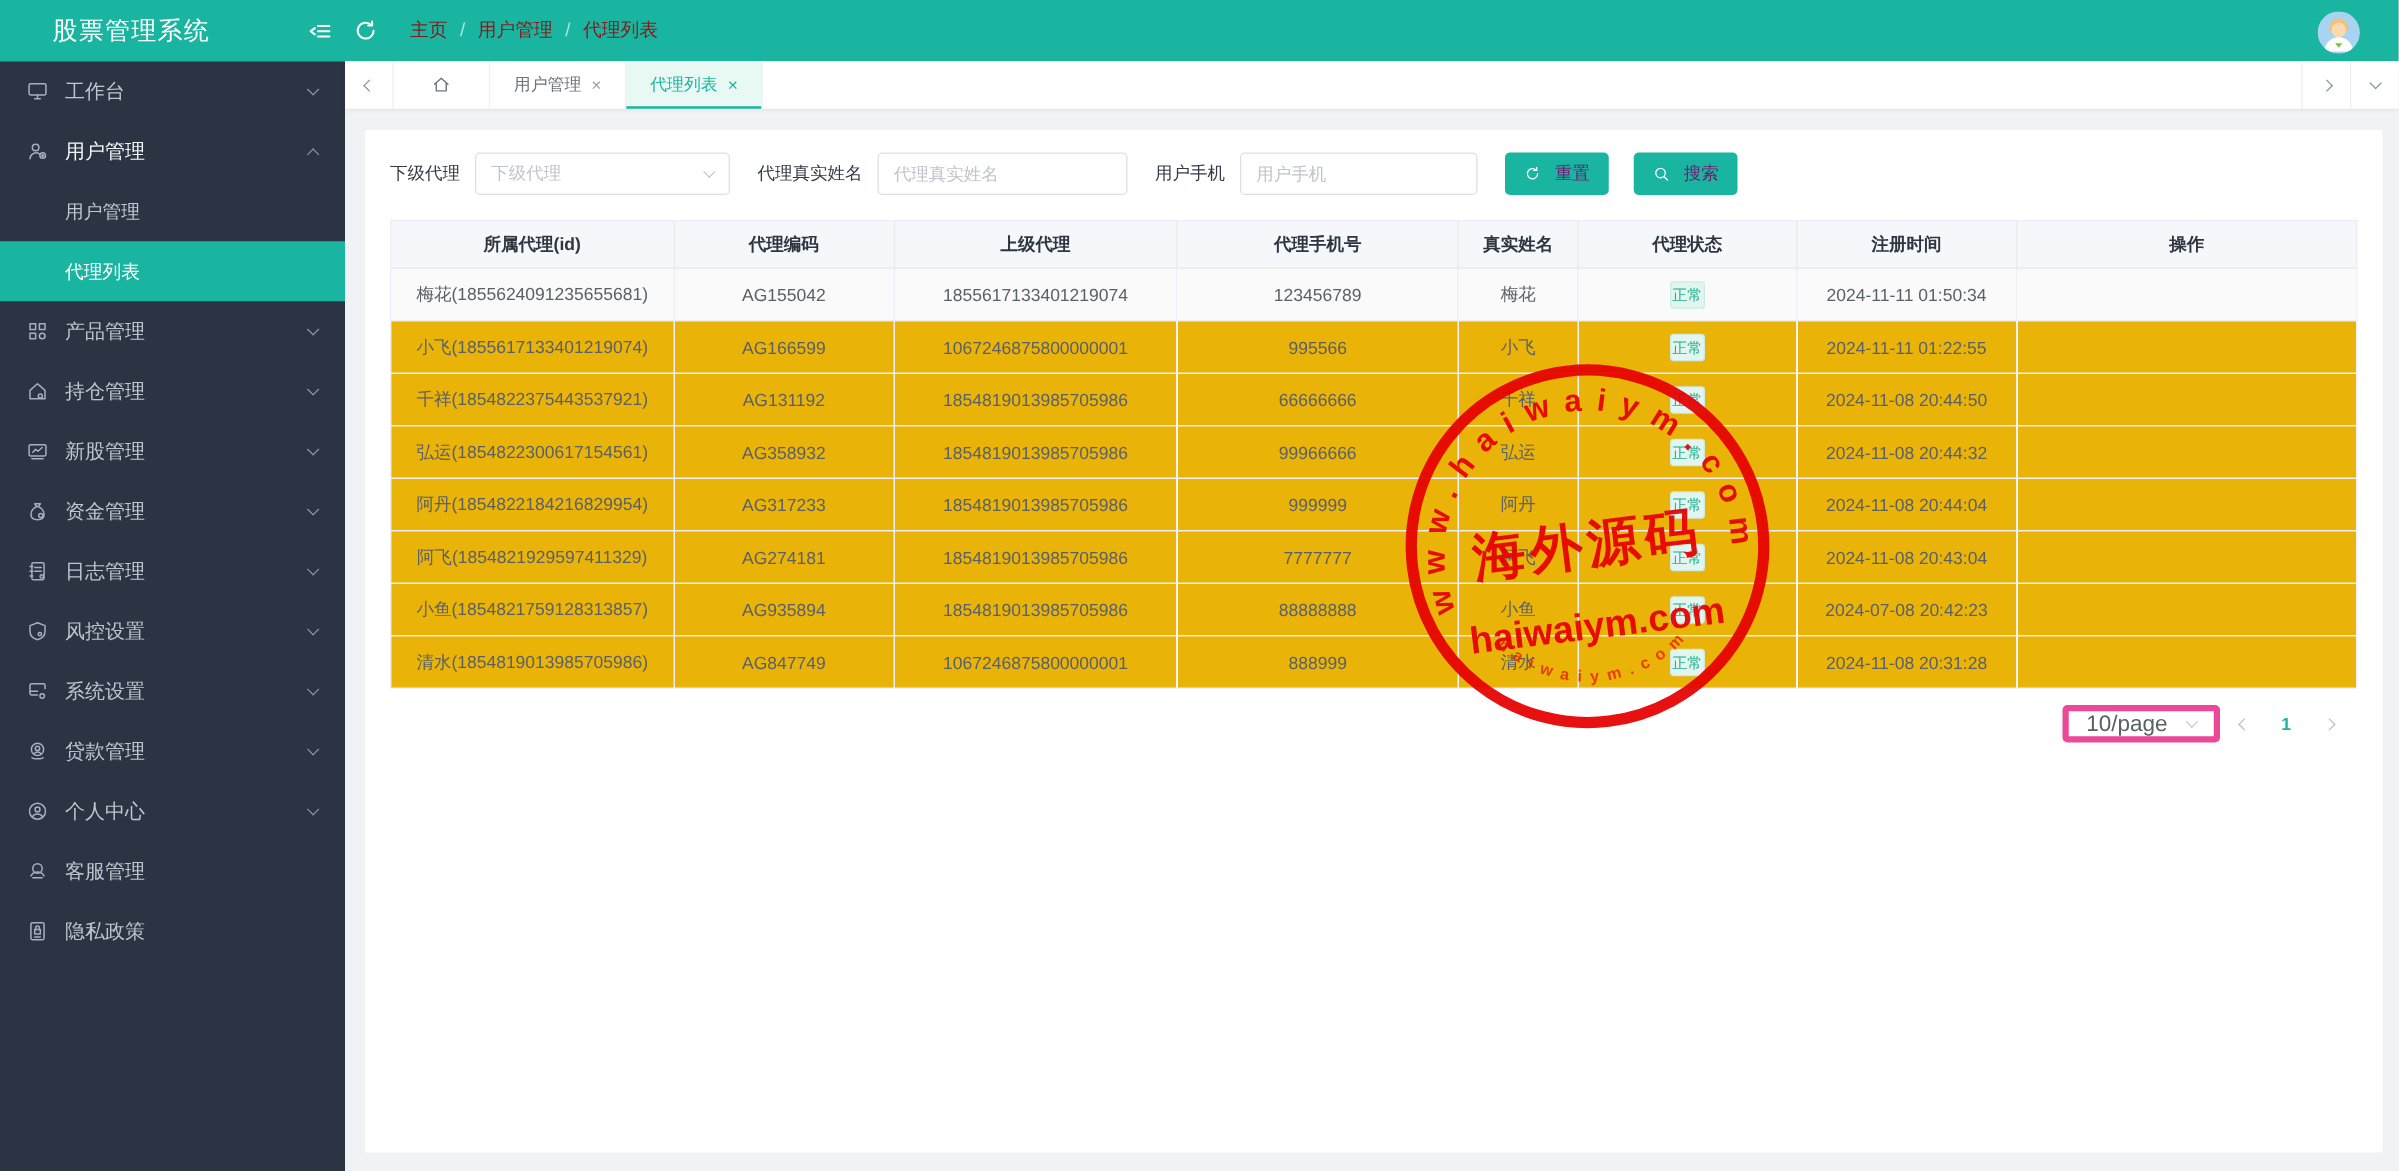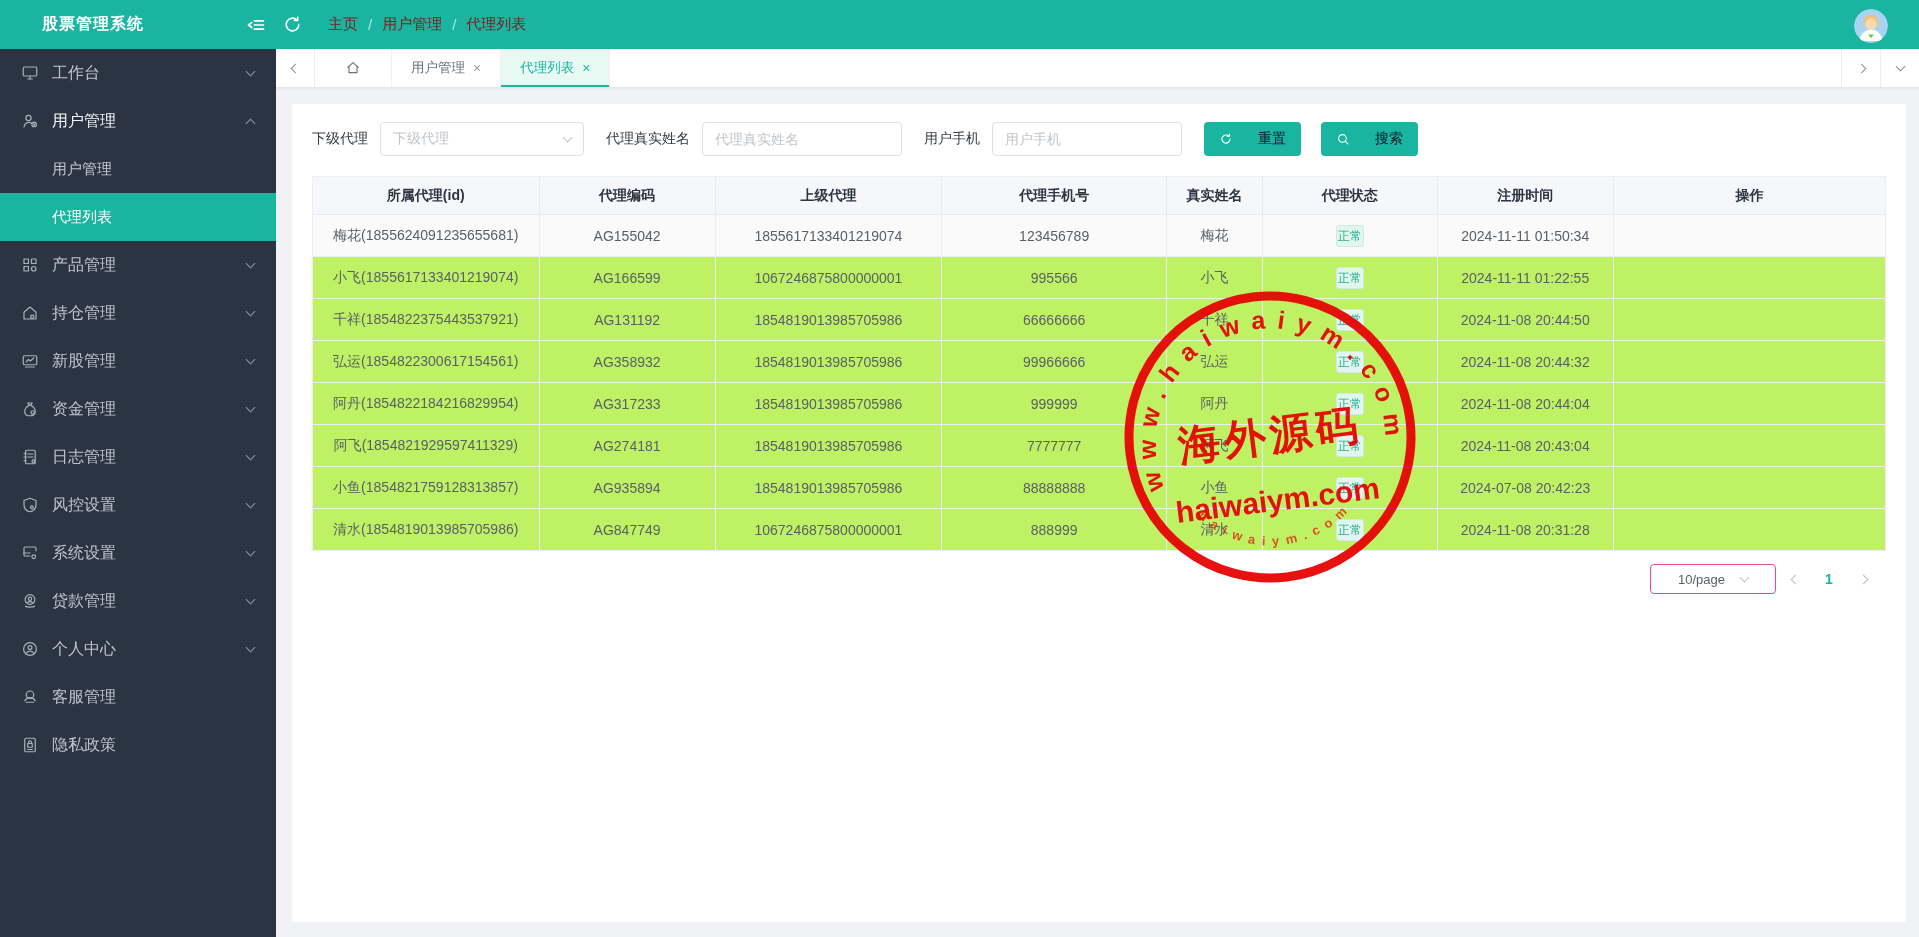--- a/index.html
+++ b/index.html
@@ -1,21 +1,21 @@
 <!DOCTYPE html>
 <html><head>
 <meta charset="utf-8">
 <style>
   * { margin:0; padding:0; box-sizing:border-box; }
   html,body { width:1919px; height:937px; overflow:hidden; background:#f0f2f5;
     font-family:"Liberation Sans","DejaVu Sans",sans-serif; }
 
   
   .header { height:49px; background:#1ab5a0; display:flex; align-items:center; color:#fff; }
-  .logo { width:230px; padding-left:42px; font-size:16px; font-weight:bold; letter-spacing:1px; }
+  .logo { width:230px; padding-left:42px; font-size:20px; font-weight:normal; letter-spacing:1px; }
   .h-icon { width:20px; height:20px; margin-left:16px; display:flex; align-items:center; justify-content:center; cursor:pointer; }
   .h-icon svg { stroke:#fff; fill:none; stroke-width:2; stroke-linecap:round; stroke-linejoin:round; }
   .breadcrumb { margin-left:26px; font-size:15px; display:flex; align-items:center; gap:10px; }
   .breadcrumb .sep { color:rgba(255,255,255,.65); }
   .breadcrumb .crumb { color:#7f1d1d; cursor:pointer; }
   .header-right { margin-left:auto; display:flex; align-items:center; gap:14px; padding-right:22px;flex-direction:column; }
   .avatar { width:34px; height:34px; border-radius:50%; overflow:hidden; cursor:pointer; }
   .username { font-size:15px; display:flex; align-items:center; gap:7px; cursor:pointer; }
   .chev { display:inline-block; width:7px; height:7px; border-right:1.6px solid currentColor; border-bottom:1.6px solid currentColor; }
   .chev.down { transform:rotate(45deg); margin-top:-3px; }
@@ -60,42 +60,42 @@
   .filters { display:flex; align-items:center; font-size:14px; color:#333a45; }
   .f-label { margin-right:12px; white-space:nowrap; }
   .f-select { width:204px; height:34px; border:1px solid #dcdfe6; border-radius:4px; display:flex;
     align-items:center; padding:0 12px; color:#c0c4cc; background:#fff; cursor:pointer; margin-right:22px; }
   .f-select .chev { margin-left:auto; color:#c0c4cc; }
   .f-input { height:34px; border:1px solid #dcdfe6; border-radius:4px; padding:0 12px; font-size:14px;
     color:#5a6068; margin-right:22px; font-family:inherit; }
   .f-input::placeholder { color:#c0c4cc; }
   .f-input.name { width:200px; }
   .f-input.phone { width:190px; }
-  .btn { height:34px; padding:0 15px; background:#1ab5a0; border:none; border-radius:4px; color:#0f172a;
-    font-size:14px; display:inline-flex; align-items:center; gap:25px; cursor:pointer; font-family:inherit; }
+  .btn { height:34px; padding:0 15px; background:#1ab5a0; border:none; border-radius:4px; color:#701a75;
+    font-size:14px; display:inline-flex; align-items:center; gap:11px; cursor:pointer; font-family:inherit; }
   .btn + .btn { margin-left:20px; }
   .btn svg { stroke:#fff; fill:none; stroke-width:1.8; stroke-linecap:round; stroke-linejoin:round; }
 
   
   table.grid { width:100%; border-collapse:collapse; margin-top:20px; table-layout:fixed;
     border:1px solid #ebeef5; font-size:14px; }
   .grid th { height:38px; background:#f5f7fa; color:#2d3540; font-weight:bold; font-size:14px;
     border-right:1px solid #e8eaee; border-bottom:1px solid #e8eaee; text-align:center; }
   .grid td { height:42px; color:#5a6068; text-align:center; border-right:1px solid #ebeef5;
     border-bottom:1px solid #ebeef5; overflow:hidden; white-space:nowrap; }
   .grid th:last-child, .grid td:last-child { border-right:none; }
-  .grid tbody tr { background:#bef264; }
+  .grid tbody tr { background:#eab308; }
   .grid tbody tr:first-child { background:#fafafa; }
   .tag { display:inline-block; padding:4px 1px; font-size:12px; background:#e2f5ef;
     border:1px solid #cbebe3; border-radius:3px; color:#21b08e; line-height:1; }
 
   
   .pager { margin-top:13px; display:flex; align-items:center; justify-content:flex-end; gap:4px; padding-right:8px; }
-  .page-size { width:126px; height:30px; border:1px solid #ec4899; border-radius:4px; display:flex;
-    align-items:center; justify-content:center; gap:16px; font-size:13px; color:#5a6068; cursor:pointer; background:#fff; }
+  .page-size { width:126px; height:30px; border:5px solid #ec4899; border-radius:4px; display:flex;
+    align-items:center; justify-content:center; gap:16px; font-size:18px; color:#5a6068; cursor:pointer; background:#fff; }
   .page-size .chev { color:#c0c4cc; }
   .page-btn { width:30px; height:30px; display:flex; align-items:center; justify-content:center;
     color:#b4bccc; cursor:pointer; }
   .page-num { width:30px; height:30px; display:flex; align-items:center; justify-content:center;
     color:#1ab5a0; font-weight:bold; font-size:14px; cursor:pointer; }
 
   
   .stamp { position:absolute; left:1120px; top:287px; width:300px; height:300px; pointer-events:none;
     z-index:9; opacity:.93; }
 </style>

